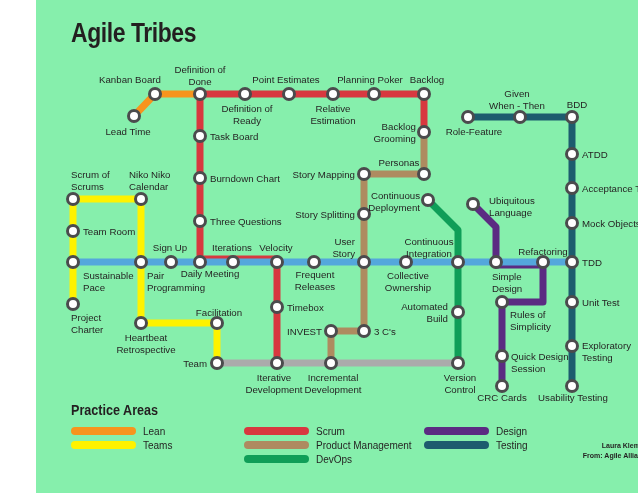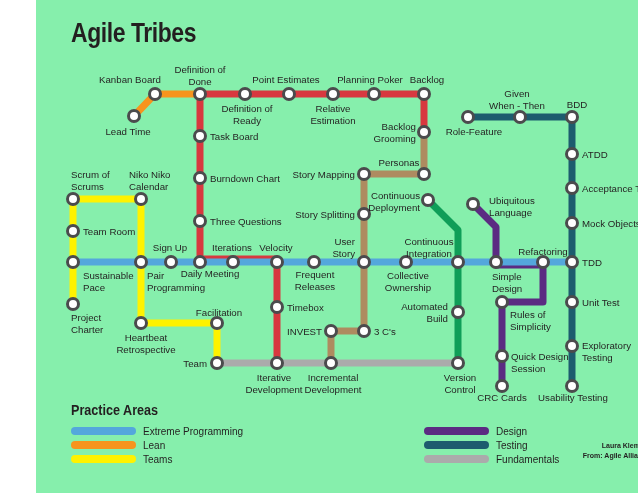--- a/index.html
+++ b/index.html
@@ -147,45 +147,51 @@
       <text x="475" y="360" text-anchor="start" font-size="9.7" fill="#231f20" font-family="&quot;Liberation Sans&quot;, sans-serif"><tspan x="475" y="360">Quick Design</tspan><tspan x="475" y="372">Session</tspan></text>
       <circle cx="466" cy="386" r="5.5" fill="#ffffff" stroke="#4b4b4d" stroke-width="3"></circle>
       <text x="466" y="401" text-anchor="middle" font-size="9.7" fill="#231f20" font-family="&quot;Liberation Sans&quot;, sans-serif"><tspan x="466" y="401">CRC Cards</tspan></text>
     </svg>
 
   <div class="legend">
     <div class="legend-title">Practice Areas</div>
 
   <div class="legend-col" style="left: 35px;">
         <div class="legend-row">
-          <span class="swatch" style="background: rgb(84, 167, 220);"></span>
-          <span class="legend-label">Extreme Programming</span>
-        </div>
-        <div class="legend-row">
           <span class="swatch" style="background: rgb(247, 148, 29);"></span>
           <span class="legend-label">Lean</span>
         </div>
         <div class="legend-row">
           <span class="swatch" style="background: rgb(255, 242, 0);"></span>
           <span class="legend-label">Teams</span>
+        </div>
+      </div>
+      <div class="legend-col" style="left: 208px;">
+        <div class="legend-row">
+          <span class="swatch" style="background: rgb(216, 56, 63);"></span>
+          <span class="legend-label">Scrum</span>
+        </div>
+        <div class="legend-row">
+          <span class="swatch" style="background: rgb(174, 139, 96);"></span>
+          <span class="legend-label">Product Management</span>
+        </div>
+        <div class="legend-row">
+          <span class="swatch" style="background: rgb(15, 158, 88);"></span>
+          <span class="legend-label">DevOps</span>
         </div>
       </div>
       <div class="legend-col" style="left: 388px;">
         <div class="legend-row">
           <span class="swatch" style="background: rgb(91, 43, 130);"></span>
           <span class="legend-label">Design</span>
         </div>
         <div class="legend-row">
           <span class="swatch" style="background: rgb(29, 92, 110);"></span>
           <span class="legend-label">Testing</span>
         </div>
-        <div class="legend-row">
-          <span class="swatch" style="background: rgb(171, 171, 171);"></span>
-          <span class="legend-label">Fundamentals</span>
-        </div>
       </div>
     </div>
 
   <div class="credit">
     <div>Laura Klemme</div>
     <div>From: Agile Alliance</div>
   </div>
 </div>
 
 </body></html>

